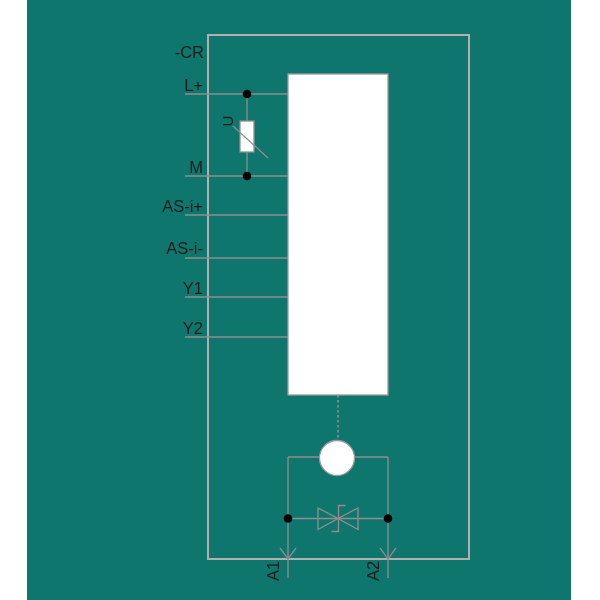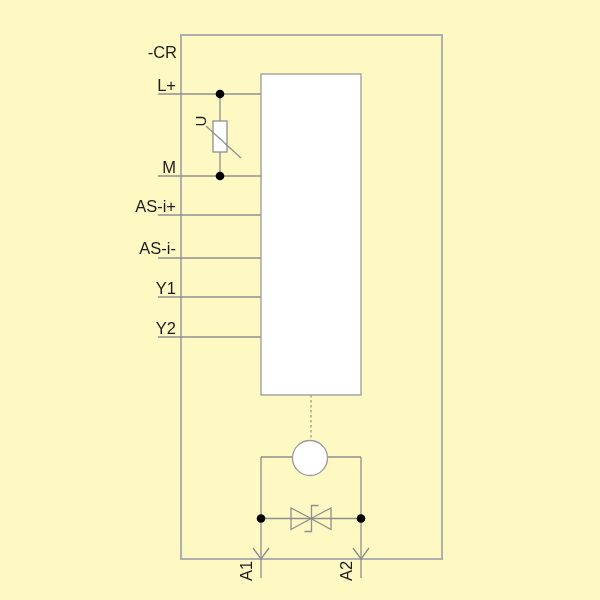--- a/index.html
+++ b/index.html
@@ -3,24 +3,25 @@
 <meta charset="utf-8">
 <style>
   html, body {
     margin: 0;
     padding: 0;
     background: #ffffff;
     font-family: "Liberation Sans", sans-serif;
   }
   .canvas {
     position: relative;
-    width: 600px;
+    width: 544px;
     height: 600px;
-    background: #fef9c3;
+    background: #0f766e;
     overflow: hidden;
+    margin-left: 27px;
   }
   svg { display: block; }
   text {
     font-family: "Liberation Sans", sans-serif;
     fill: #1c1c1c;
   }
   .t-label { font-size: 16.5px; }
   .u-label { font-size: 15px; }
 </style>
 </head>

